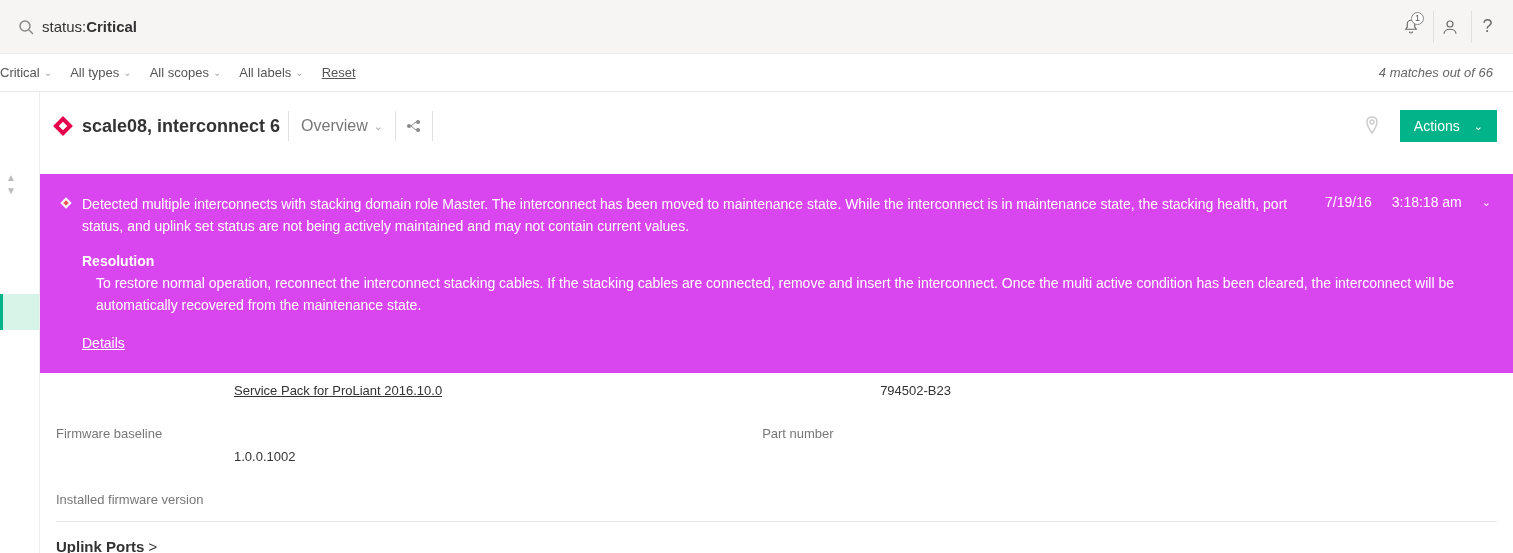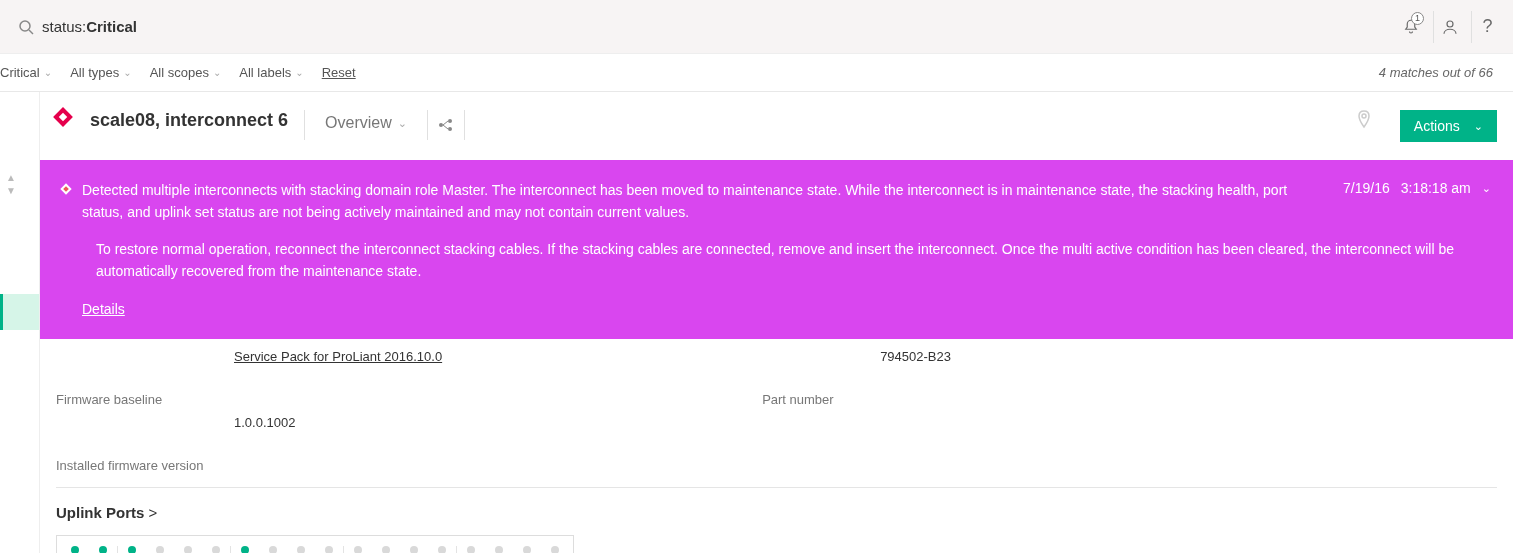--- a/index.html
+++ b/index.html
@@ -24,40 +24,40 @@
   .matches { margin-left: auto; font-style: italic; color: #666; }
 
   
   .layout { display: flex; }
   .leftgutter { width: 40px; border-right: 1px solid #eee; min-height: 460px; position: relative; }
   .gutter-arrows { position: absolute; top: 80px; left: 6px; color: #bbb; font-size: 10px; display: flex; flex-direction: column; gap: 2px; }
   .gutter-highlight { position: absolute; top: 202px; left: 0; right: 0; height: 36px; background: #d6f5e8; border-left: 3px solid #00b388; }
   .main { flex: 1; padding: 18px 16px 0 16px; position: relative; }
 
   
-  .hdr { display: flex; align-items: flex-start; gap: 16px; margin-bottom: 18px; }
+  .hdr { display: flex; align-items: center; gap: 8px; margin-bottom: 32px; }
   .status-diamond { width: 14px; height: 14px; transform: rotate(45deg); background: #e5004c; display: inline-block; margin-right: 4px; position: relative; }
   .status-diamond::after { content: ''; position: absolute; top: 4px; left: 4px; width: 6px; height: 6px; background: #fff; }
   .hdr-title { font-size: 18px; font-weight: 700; color: #333; }
   .hdr-sep { width: 1px; height: 30px; background: #e0e0e0; }
   .hdr-overview { display: flex; align-items: center; font-size: 16px; color: #777; cursor: pointer; padding: 4px 4px; }
   .hdr-overview .chev { margin-left: 6px; font-size: 11px; color: #aaa; }
   .hdr-map { padding: 4px 10px; border-left: 1px solid #e0e0e0; border-right: 1px solid #e0e0e0; height: 30px; display: flex; align-items: center; cursor: pointer; color: #777; }
   .hdr-spacer { flex: 1; }
   .pin-icon { color: #ccc; margin-right: 12px; }
   .actions-btn { background: #00b388; color: #fff; padding: 8px 14px; display: flex; align-items: center; gap: 14px; font-size: 14px; cursor: pointer; }
   .actions-btn .chev { font-size: 11px; }
 
   
   .alert { background: #d946ef; color: #fff; padding: 20px 22px 22px 22px; margin: 0 -16px 10px -16px; position: relative; }
   .alert-row1 { display: flex; align-items: flex-start; gap: 12px; }
   .alert-bullet { width: 8px; height: 8px; background: #fff; transform: rotate(45deg); margin-top: 5px; flex-shrink: 0; position: relative; }
   .alert-bullet::after { content:''; position:absolute; top:2px; left:2px; width:4px; height:4px; background:#f0575c; }
   .alert-msg { flex: 1; line-height: 1.55; font-size: 14px; padding-right: 20px; }
-  .alert-time { white-space: nowrap; font-size: 14px; display: flex; align-items: center; gap: 11px; }
+  .alert-time { white-space: nowrap; font-size: 14px; display: flex; align-items: center; gap: 20px; }
   .alert-time .chev { font-size: 11px; }
   .alert-res { margin: 16px 0 0 20px; }
   .alert-res-title { font-weight: 600; font-size: 14px; margin-bottom: 4px; }
   .alert-res-body { font-size: 14px; line-height: 1.55; margin-left: 14px; }
   .alert-details { margin: 18px 0 0 20px; text-decoration: underline; font-size: 14px; cursor: pointer; }
 
   
   .props { display: flex; gap: 60px; margin: 6px 0 12px 0; font-size: 13px; color: #555; }
   .prop-col { display: flex; gap: 28px; }
   .prop-label { color: #777; min-width: 150px; margin-top: 43px; }
@@ -186,20 +186,21 @@
       <div class="alert-row1">
         <span class="alert-bullet"></span>
         <div class="alert-msg">Detected multiple interconnects with stacking domain role Master. The interconnect has been moved to maintenance state. While the interconnect is in maintenance state, the stacking health, port status, and uplink set status are not being actively maintained and may not contain current values.</div>
         <div class="alert-time">
           <span>7/19/16</span>
           <span>3:18:18 am</span>
           <span class="chev">⌄</span>
         </div>
       </div>
       <div class="alert-res">
+        <div class="alert-res-title">Resolution</div>
         <div class="alert-res-body">To restore normal operation, reconnect the interconnect stacking cables. If the stacking cables are connected, remove and insert the interconnect. Once the multi active condition has been cleared, the interconnect will be automatically recovered from the maintenance state.</div>
       </div>
       <div class="alert-details">Details</div>
     </div>
 
     
     <div class="props">
       <div>
         <div class="prop-col" style="margin-bottom:8px;">
           <span class="prop-label">Firmware baseline</span>

